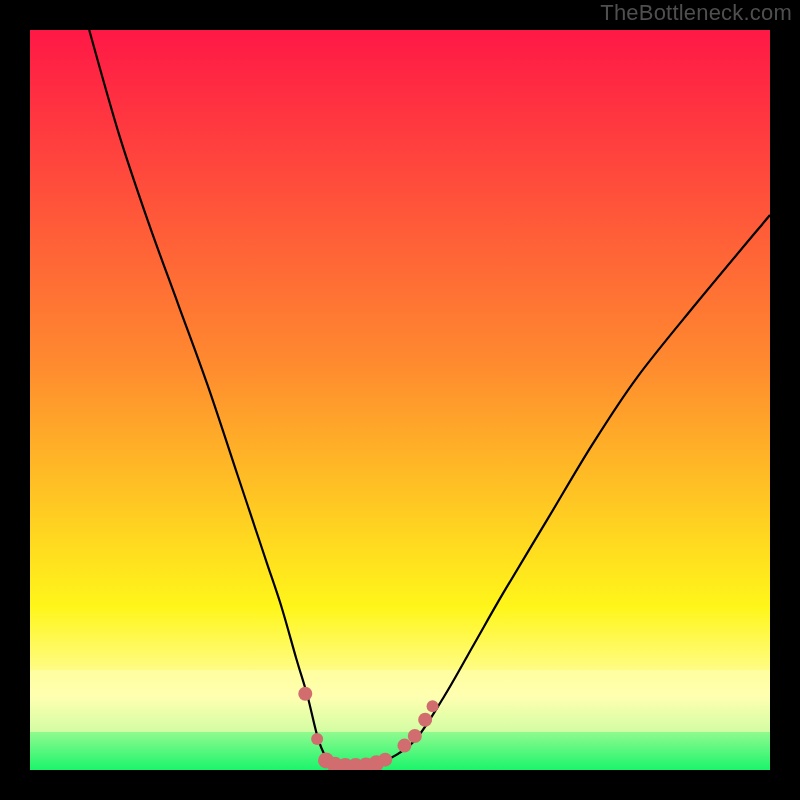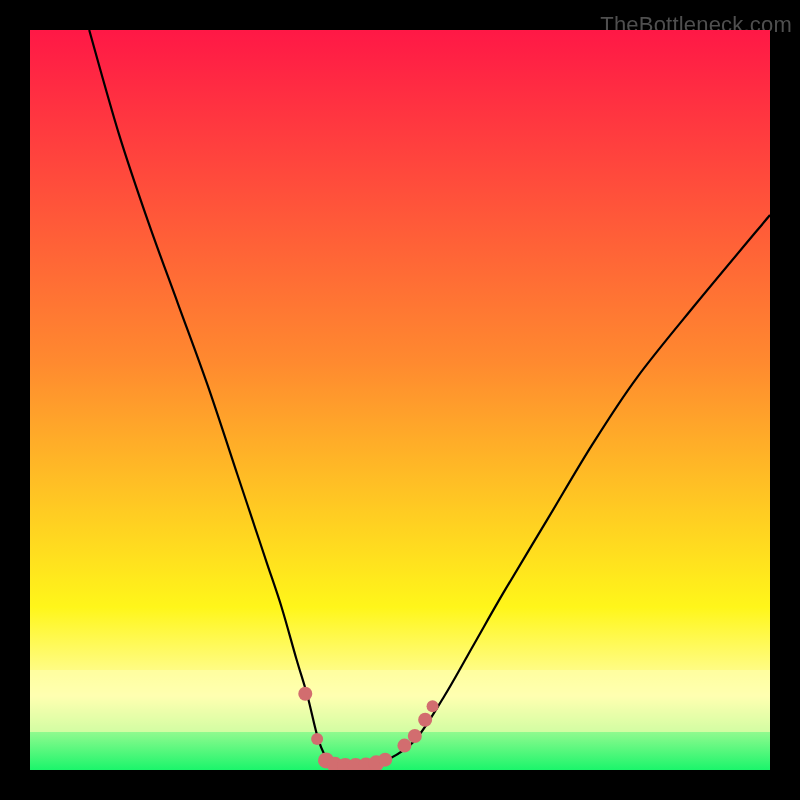--- a/index.html
+++ b/index.html
@@ -21,21 +21,21 @@
     position: absolute;
     left: 30px;
     top: 30px;
     width: 740px;
     height: 740px;
     overflow: hidden;
   }
   svg { display: block; }
   .watermark {
     position: absolute;
-    top: 12px;
+    top: 0;
     right: 8px;
     color: #4f4f4f;
     font-size: 22px;
     font-weight: 400;
     letter-spacing: 0.2px;
   }
 </style>
 </head>
 <body>
 

